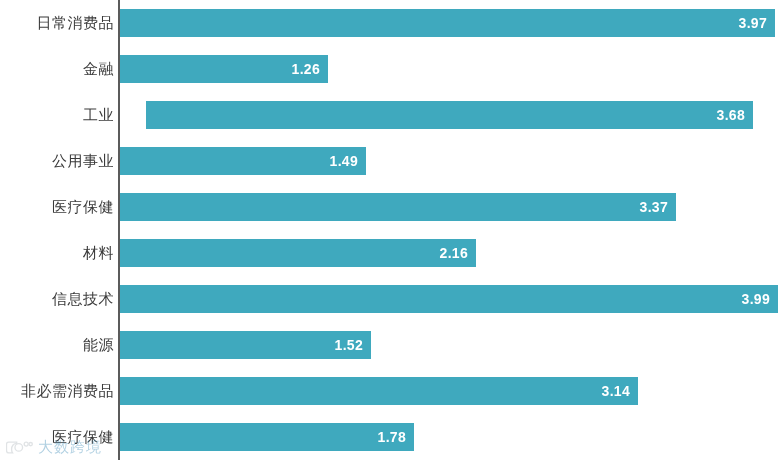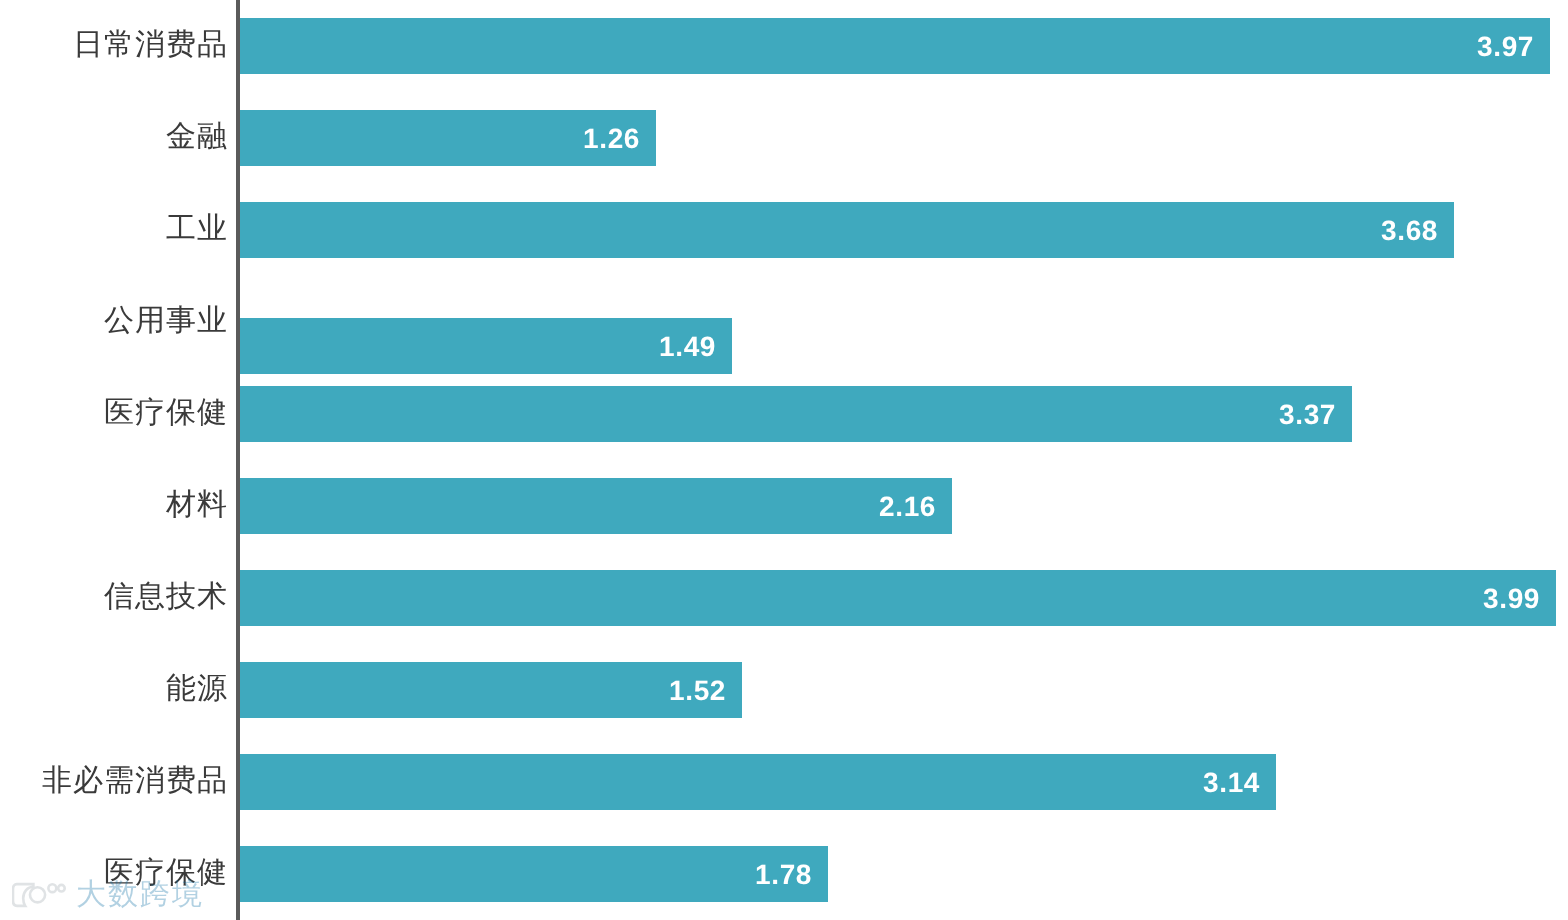--- a/index.html
+++ b/index.html
@@ -134,31 +134,31 @@
       <div class="row-label">金融</div>
       <div class="bar-wrap" style="width: 208px;">
         <div class="bar" style="background: rgb(63, 169, 190);">
           <span class="bar-value">1.26</span>
         </div>
       </div>
     </div>
 
     <div class="row" style="top:92px;">
       <div class="row-label">工业</div>
-      <div class="bar-wrap" style="width:607px;">
+      <div class="bar-wrap" style="width:607px;padding-left:26px;">
         <div class="bar" style="background: rgb(63, 169, 190);">
           <span class="bar-value">3.68</span>
         </div>
       </div>
     </div>
 
     <div class="row" style="top:138px;">
       <div class="row-label">公用事业</div>
       <div class="bar-wrap" style="width:246px;">
-        <div class="bar" style="background: rgb(63, 169, 190); margin-top: 12px;">
+        <div class="bar" style="background: rgb(63, 169, 190);">
           <span class="bar-value">1.49</span>
         </div>
       </div>
     </div>
 
     <div class="row" style="top:184px;">
       <div class="row-label">医疗保健</div>
       <div class="bar-wrap" style="width:556px;">
         <div class="bar" style="background: rgb(63, 169, 190);">
           <span class="bar-value">3.37</span>

